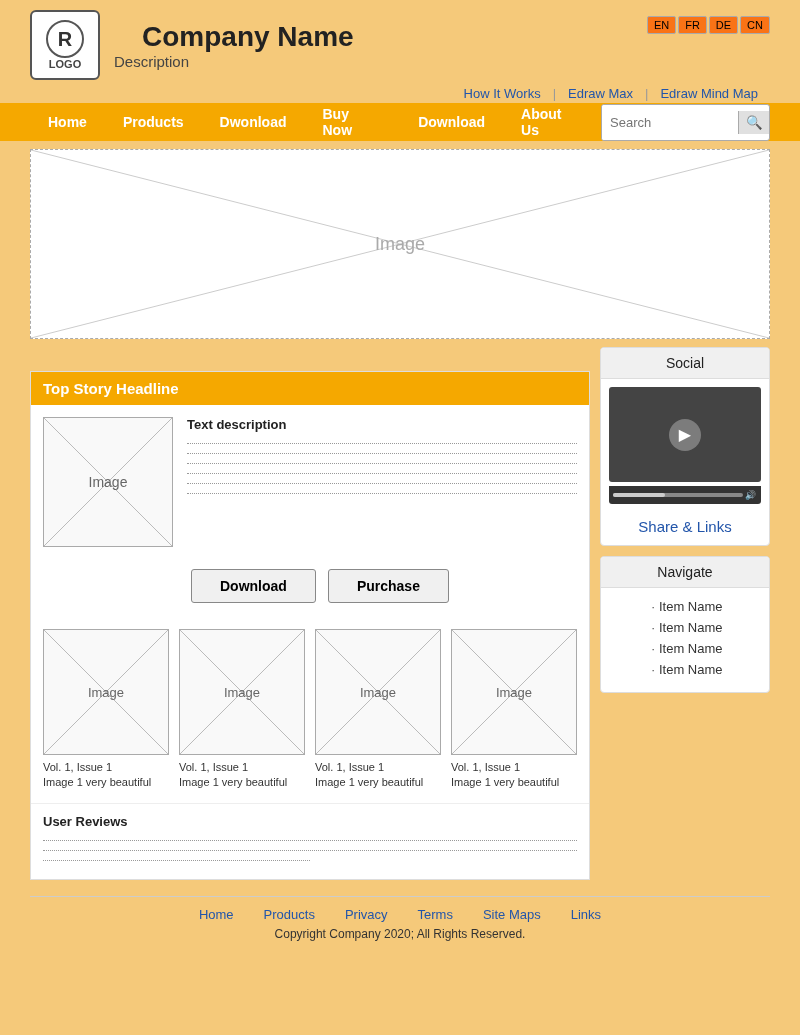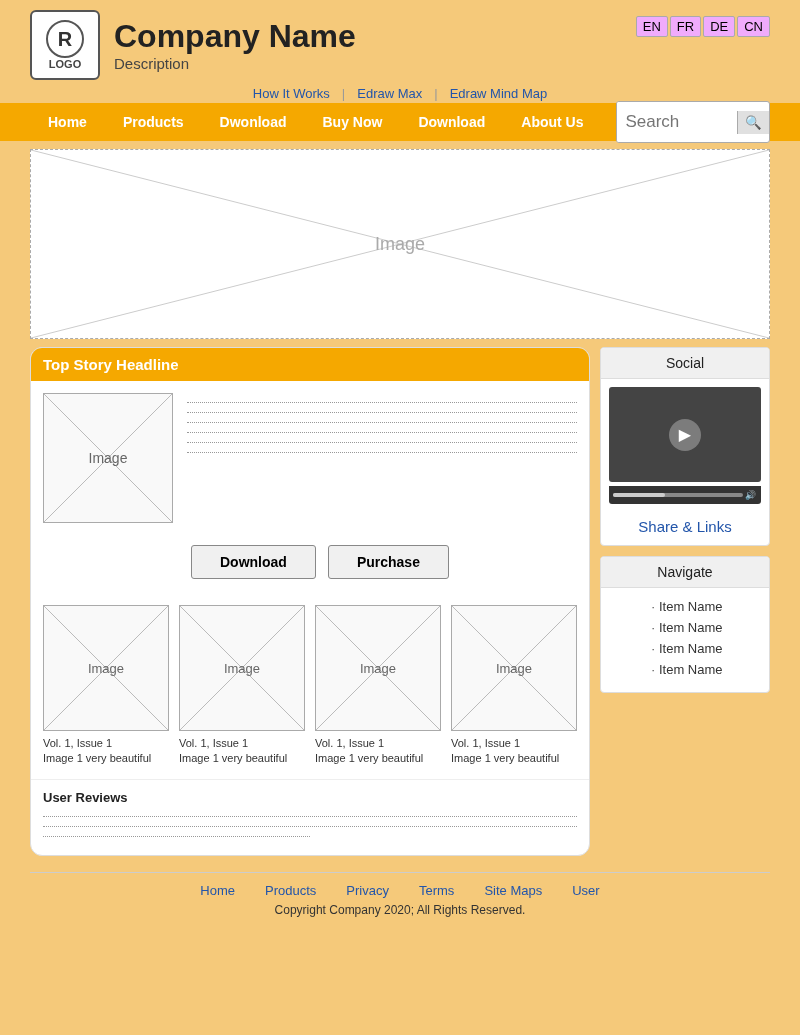--- a/index.html
+++ b/index.html
@@ -35,41 +35,41 @@
       font-size: 11px; font-weight: bold; color: #444;
     }
     .logo-circle {
       width: 38px; height: 38px;
       border: 2px solid #555;
       border-radius: 50%;
       display: flex; align-items: center; justify-content: center;
       font-size: 20px; font-weight: bold; color: #333;
     }
     .company-info .company-name {
-      font-size: 32px; font-weight: bold; color: #222;
+      font-size: 28px; font-weight: bold; color: #222; margin-left: 28px;
     }
     .company-info .description {
       font-size: 15px; color: #444;
     }
     .lang-area {
       display: flex; gap: 2px; align-self: flex-start; margin-top: 6px;
     }
     .lang-btn {
       border: 1px solid #aaa;
-      background: #f0abfc;
+      background: #f97316;
       padding: 2px 6px;
-      font-size: 13px;
+      font-size: 11px;
       cursor: pointer;
       border-radius: 2px;
     }
 
     
     .top-links {
       display: flex;
-      justify-content: center;
+      justify-content: flex-end;
       align-items: center;
       padding: 2px 30px;
       gap: 0;
       font-size: 13px;
       color: #333;
     }
     .top-links a {
       color: #2255aa;
       text-decoration: none;
       padding: 0 12px;
@@ -98,21 +98,21 @@
     }
     .search-box {
       margin-left: auto;
       display: flex; align-items: center;
       background: #fff;
       border: 1px solid #aaa;
       border-radius: 3px;
       overflow: hidden;
     }
     .search-box input {
-      border: none; outline: none; padding: 10px 8px; font-size: 17px; width: 120px;
+      border: none; outline: none; padding: 10px 8px; font-size: 13px; width: 136px;
     }
     .search-box button {
       background: #e0e0e0;
       border: none; border-left: 1px solid #aaa;
       padding: 4px 7px; cursor: pointer;
     }
 
     
     .hero {
       margin: 8px 30px;
@@ -136,22 +136,23 @@
       display: flex;
       margin: 8px 30px;
       gap: 10px;
     }
 
     
     .content-left {
       flex: 1;
       background: #fff;
       border: 1px solid #ddd;
-      border-radius: 12px;
+      border-radius: 0;
       overflow: hidden;
+      margin-top: 24px;
     }
     .content-left .section-header {
       background: #f5a800;
       color: #fff;
       font-size: 15px;
       font-weight: bold;
       padding: 8px 12px;
     }
 
     .story-section {
@@ -406,20 +407,21 @@
     <div class="section-header">Top Story Headline</div>
     <div class="story-section">
       <div class="story-image-box">
         <svg class="x-overlay">
           <line x1="0" y1="0" x2="100%" y2="100%"></line>
           <line x1="100%" y1="0" x2="0" y2="100%"></line>
         </svg>
         <span class="img-label">Image</span>
       </div>
       <div class="story-text">
+        <div class="text-desc">Text description</div>
         <div class="dots-line"></div>
         <div class="dots-line"></div>
         <div class="dots-line"></div>
         <div class="dots-line"></div>
         <div class="dots-line"></div>
         <div class="dots-line"></div>
       </div>
     </div>
     <div class="btn-row">
       <button class="btn-download">Download</button>
@@ -522,16 +524,16 @@
 
 <hr class="footer-sep">
 
 <div class="footer">
   <div class="footer-links">
     <a>Home</a>
     <a>Products</a>
     <a>Privacy</a>
     <a>Terms</a>
     <a>Site Maps</a>
-    <a>User</a>
+    <a>Links</a>
   </div>
   <div class="footer-copy">Copyright Company 2020; All Rights Reserved.</div>
 </div>
 
 </body></html>

